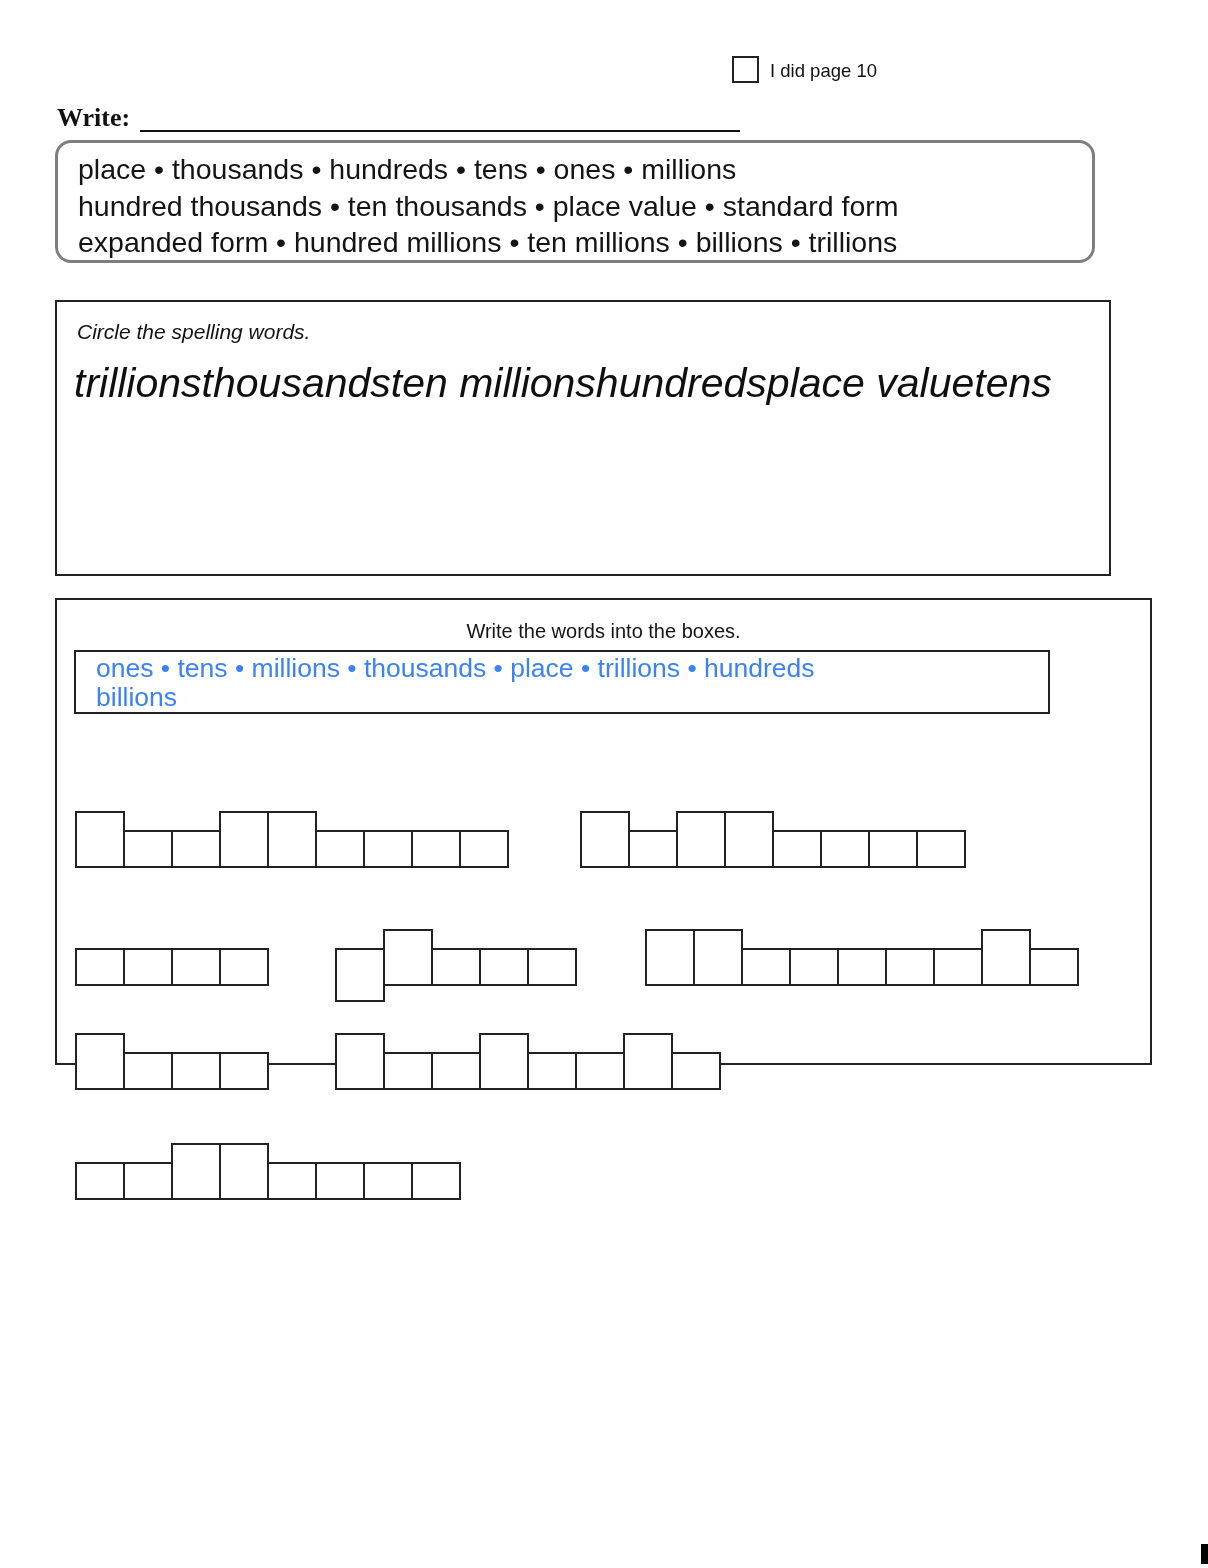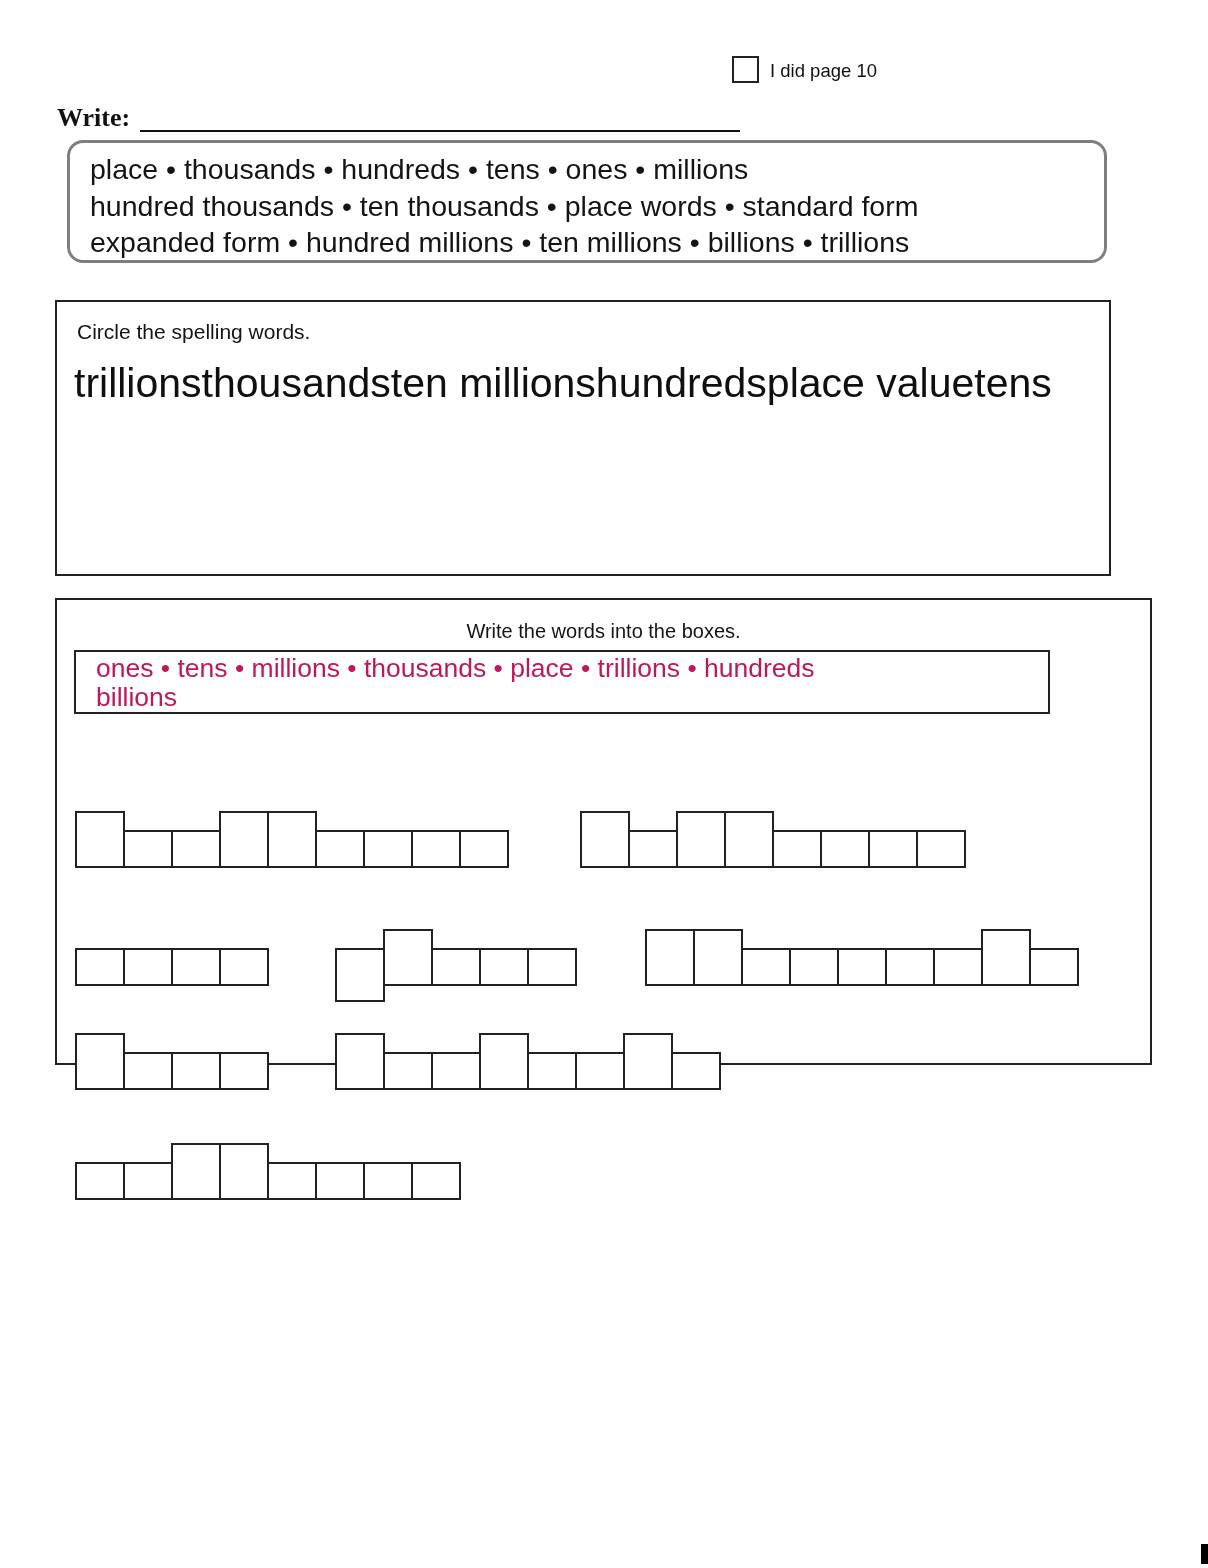--- a/index.html
+++ b/index.html
@@ -33,29 +33,28 @@
     border-top: 2.5px solid #111;
   }
 
   
   .bank {
     position: absolute; left: 55px; top: 140px;
     width: 1040px; height: 123px;
     border: 3px solid #7e7e7e; border-radius: 16px;
     box-sizing: border-box; padding: 8px 0 0 20px;
     background: #fff;
-    margin-left: 12px;
   }
   .bank-line { font-size: 28.5px; line-height: 36.5px; color: #141414; white-space: nowrap; }
 
   
   .circle-box {
     position: absolute; left: 55px; top: 300px;
     width: 1056px; height: 276px;
-    border: 2px solid #222; box-sizing: border-box; background: #fff;
+    border: 2px solid #222; box-sizing: border-box; background: #fff; font-style: italic;
   }
   .circle-instruction { position: absolute; left: 20px; top: 18px; font-size: 21px; color: #141414; }
   .circle-line { position: absolute; left: 17px; font-size: 41px; color: #0f0f0f; white-space: nowrap; }
   .circle-line.l1 { top: 58px; }
   .circle-line.l2 { top: 130px; }
   .circle-line.l3 { top: 198px; }
 
   
   .boxes-section {
     position: absolute; left: 55px; top: 598px;
@@ -65,21 +64,21 @@
   .boxes-instruction {
     position: absolute; left: 0; top: 20px; width: 100%;
     text-align: center; font-size: 20px; color: #141414;
   }
   .inner-bank {
     position: absolute; left: 17px; top: 50px;
     width: 976px; height: 64px;
     border: 2px solid #222; box-sizing: border-box;
     padding: 2px 0 0 20px; background: #fff;
   }
-  .inner-bank-line { font-size: 26.5px; line-height: 29px; color: #be185d; white-space: nowrap; }
+  .inner-bank-line { font-size: 26.5px; line-height: 29px; color: #3b82f6; white-space: nowrap; }
 
   .shapes-layer { position: absolute; left: 0; top: 0; width: 100%; height: 100%; }
   .letter-box {
     position: absolute;
     border: 2px solid #222; background: #fff; box-sizing: border-box;
   }
 
   
   .footer {
     position: absolute; left: 0; top: 1518px; width: 100%;
@@ -95,21 +94,21 @@
 <div class="page">
 
   <div class="checkbox"></div>
   <div class="checkbox-label">I did page 10</div>
 
   <div class="name-label">Write:</div>
   <div class="name-line"></div>
 
   <div class="bank">
     <div class="bank-line">place  •  thousands  •  hundreds  •  tens  •  ones  •  millions</div>
-    <div class="bank-line">hundred thousands  •  ten thousands  •  place words  •  standard form</div>
+    <div class="bank-line">hundred thousands  •  ten thousands  •  place value  •  standard form</div>
     <div class="bank-line">expanded form  •  hundred millions  •  ten millions  •  billions  •  trillions</div>
   </div>
 
   <div class="circle-box">
     <div class="circle-instruction">Circle the spelling words.</div>
     <div class="circle-line l1">trillionsthousandsten millionshundredsplace valuetens</div>
   </div>
 
   <div class="boxes-section">
     <div class="boxes-instruction">Write the words into the boxes.</div>

